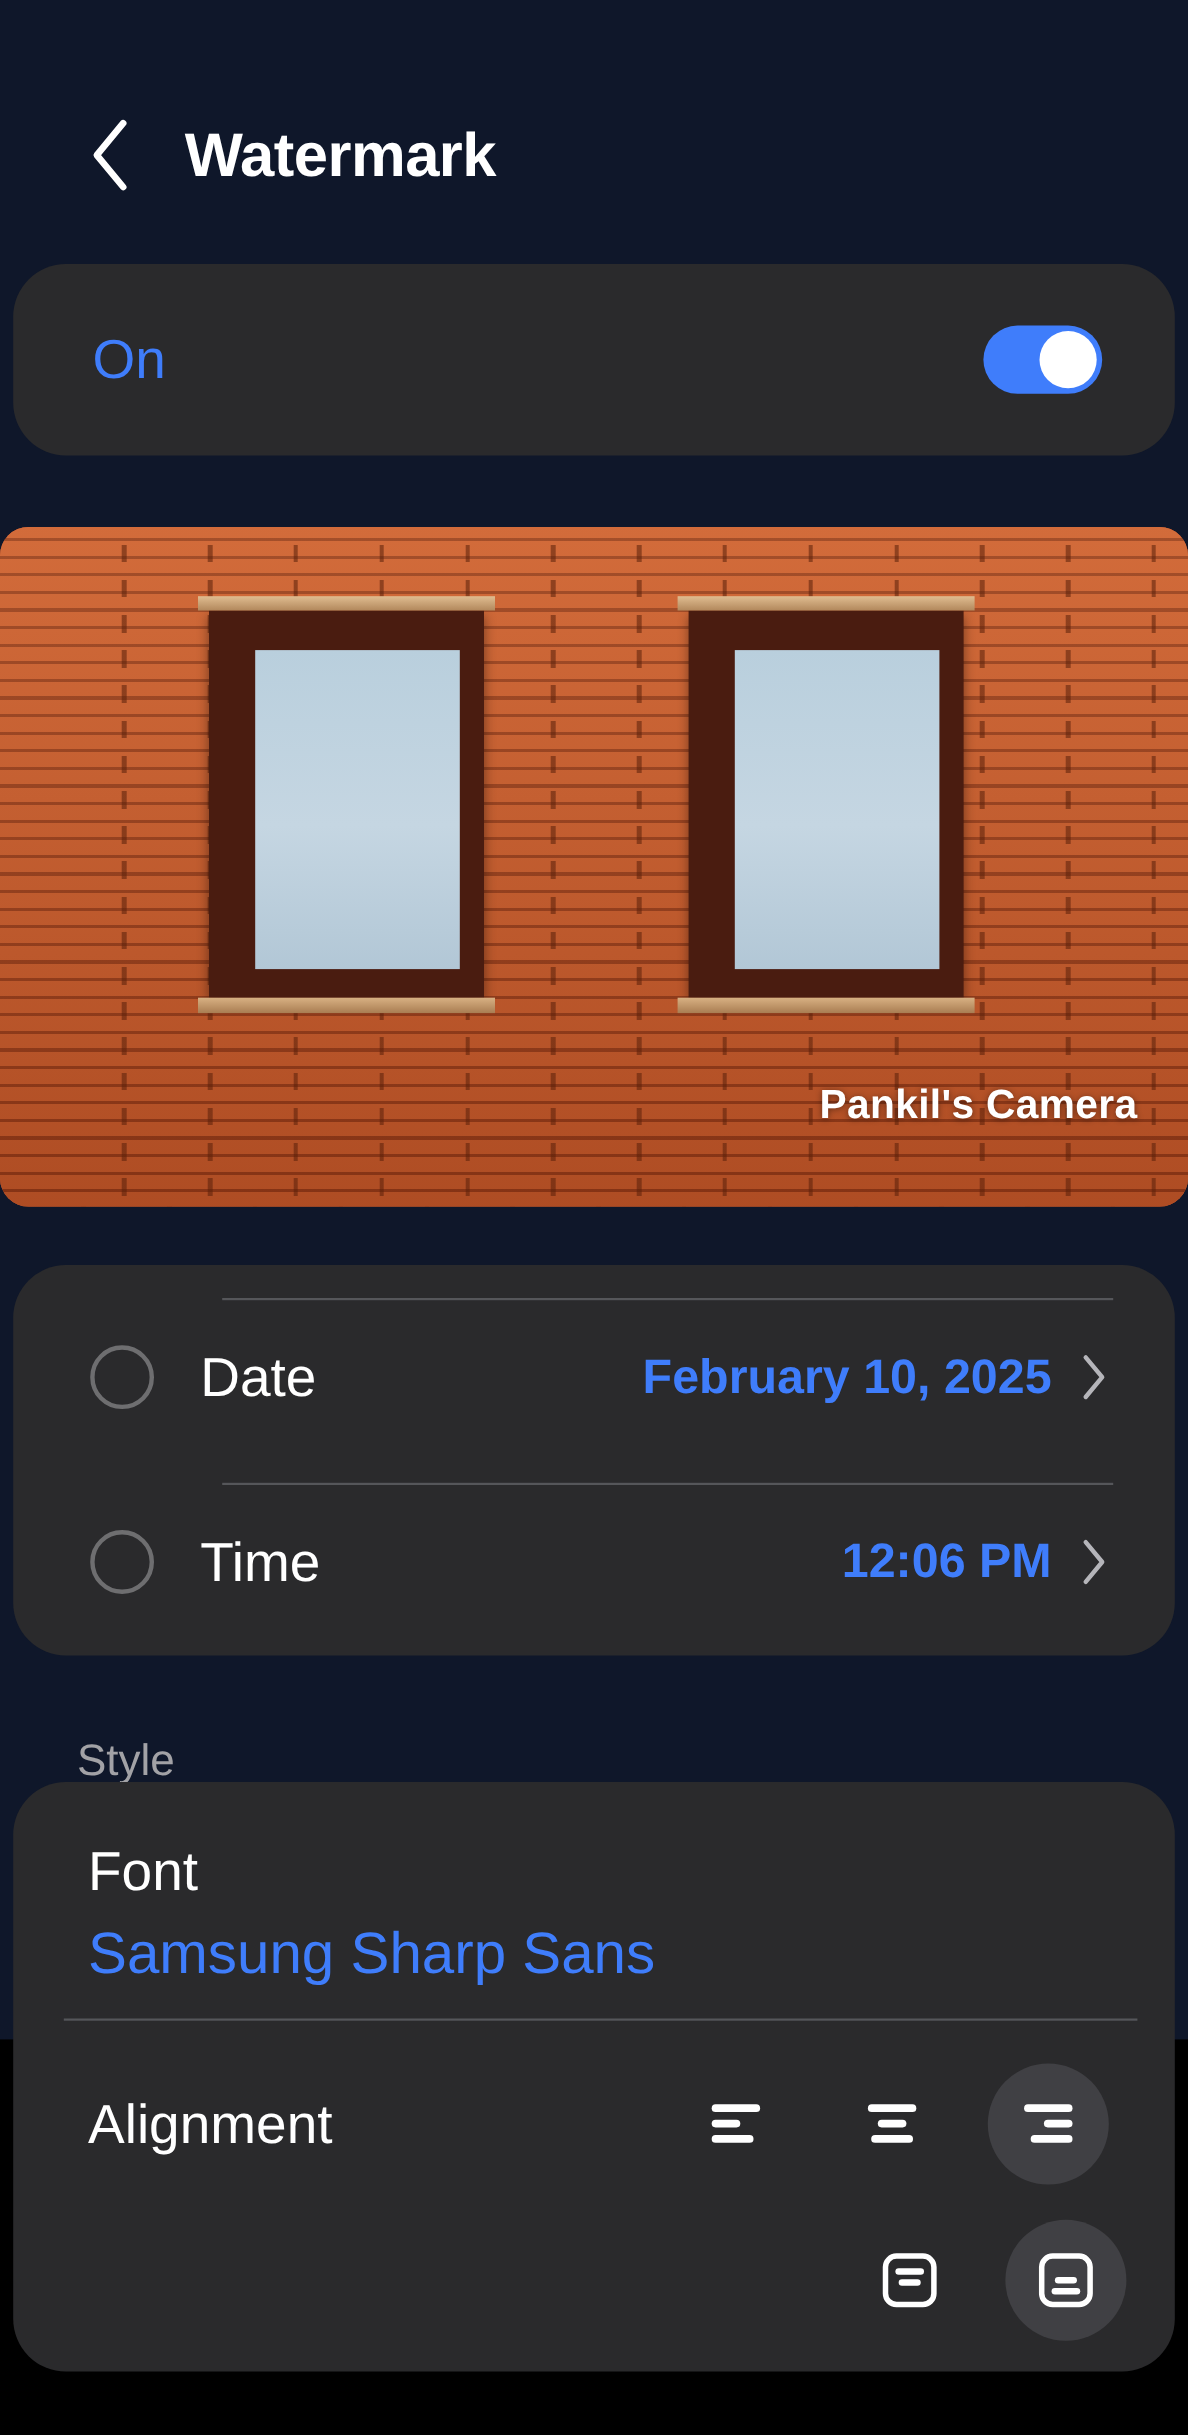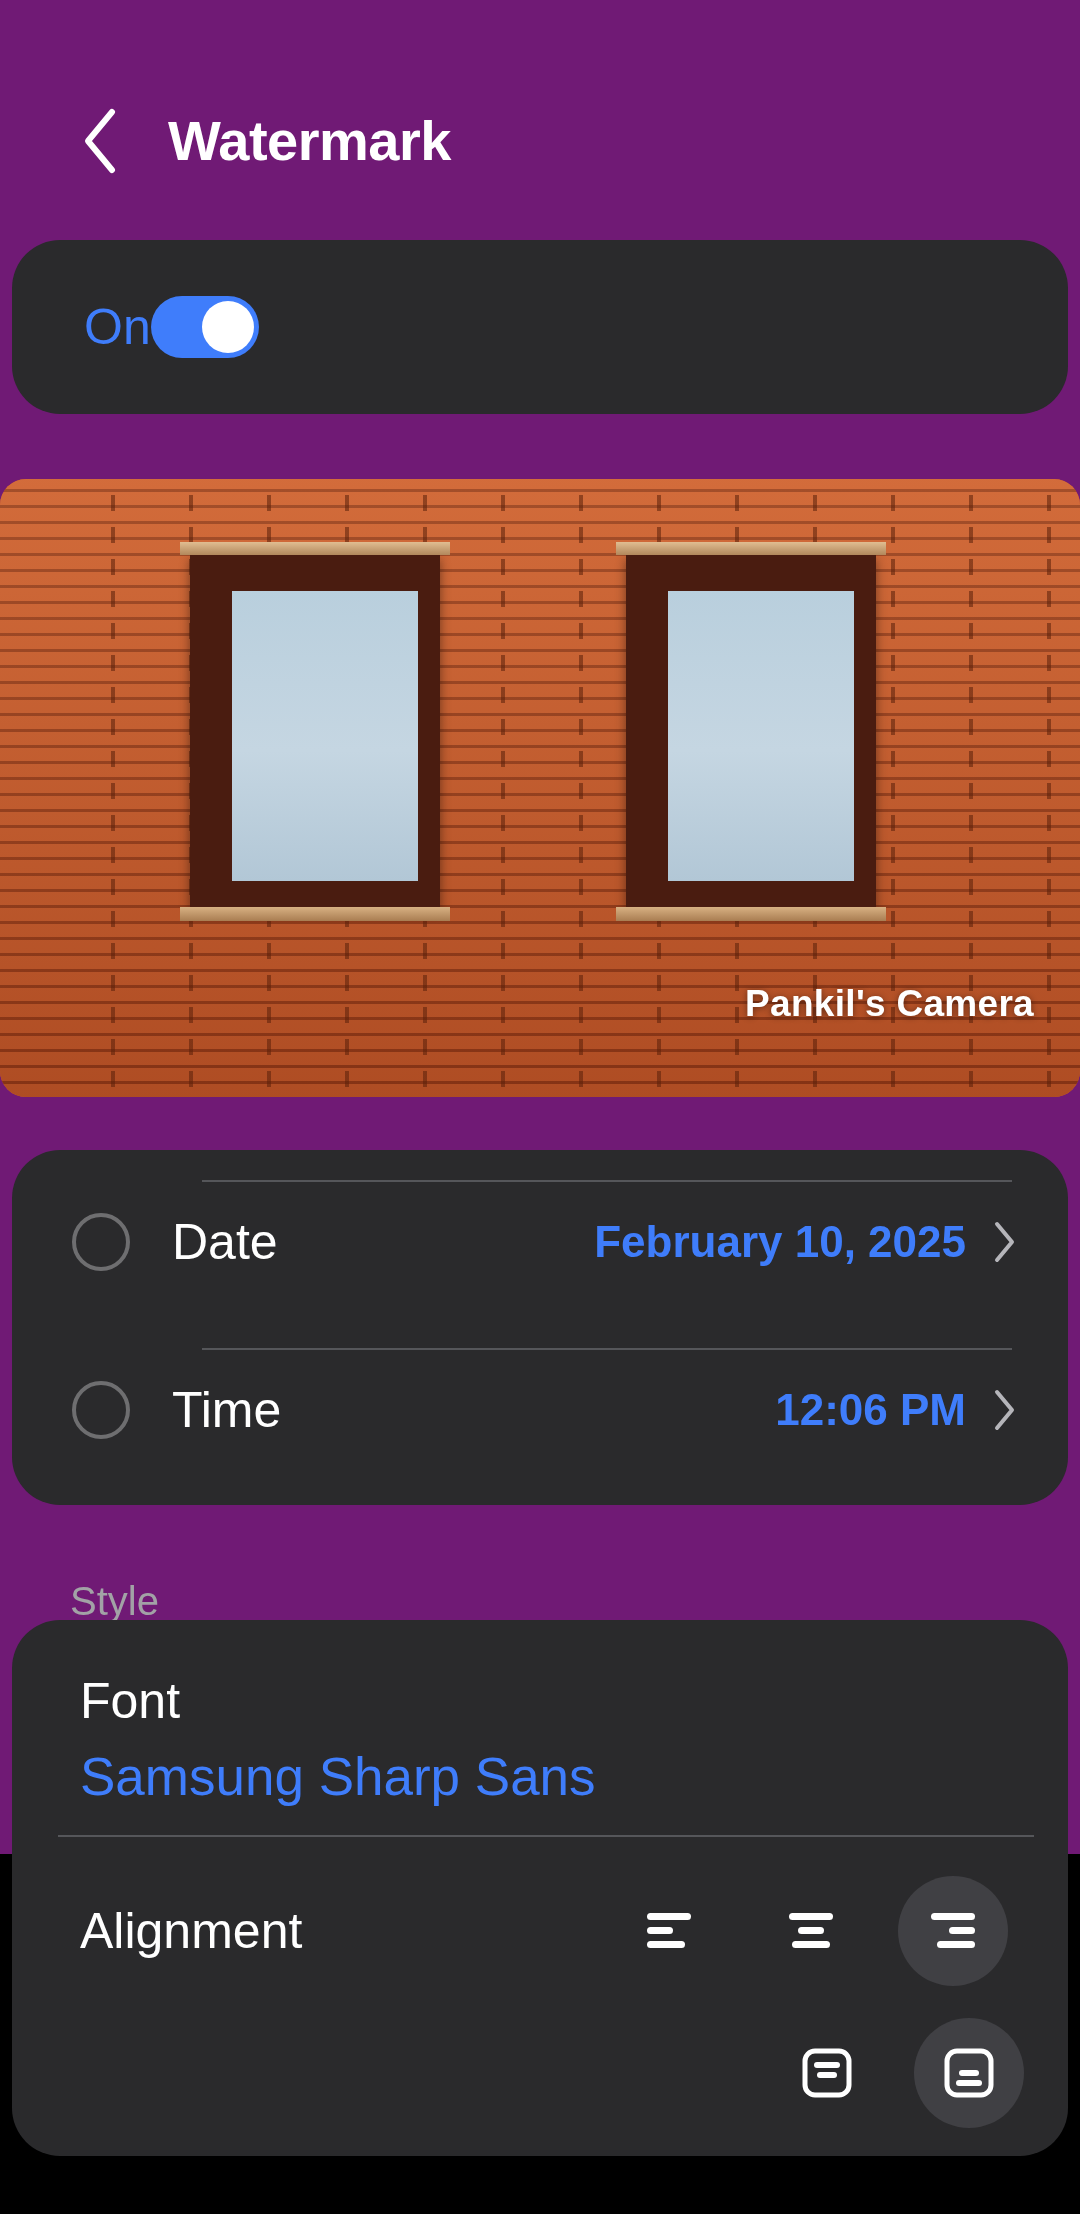--- a/index.html
+++ b/index.html
@@ -9,21 +9,21 @@
     height: 2214px;
     background: #000000;
     font-family: "Liberation Sans", sans-serif;
     overflow: hidden;
   }
 
   .screen {
     position: relative;
     width: 1080px;
     height: 1854px;
-    background: #701a75;
+    background: #0f172a;
   }
 
   
   .header {
     position: absolute;
     top: 86px;
     left: 0;
     width: 1080px;
     height: 110px;
     display: flex;
@@ -56,20 +56,21 @@
     background: #2a2a2c;
     border-radius: 48px;
   }
 
   
   .toggle-card {
     top: 240px;
     height: 174px;
     display: flex;
     align-items: center;
+    justify-content: space-between;
     padding: 0 66px 0 72px;
     cursor: pointer;
   }
   .toggle-label {
     color: #3f7dfb;
     font-size: 50px;
     font-weight: 400;
     line-height: 1;
   }
   .switch {
@@ -176,21 +177,21 @@
     font-weight: 700;
     letter-spacing: 0.3px;
     text-shadow: 0 1px 6px rgba(0,0,0,0.45);
     white-space: nowrap;
   }
 
   
   .dt-card {
     top: 1150px;
     height: 355px;
-    padding: 0;
+    padding: 10px;
   }
   .dt-row {
     position: relative;
     height: 168px;
     display: flex;
     align-items: center;
     padding-left: 60px;
     padding-right: 50px;
     cursor: pointer;
   }

